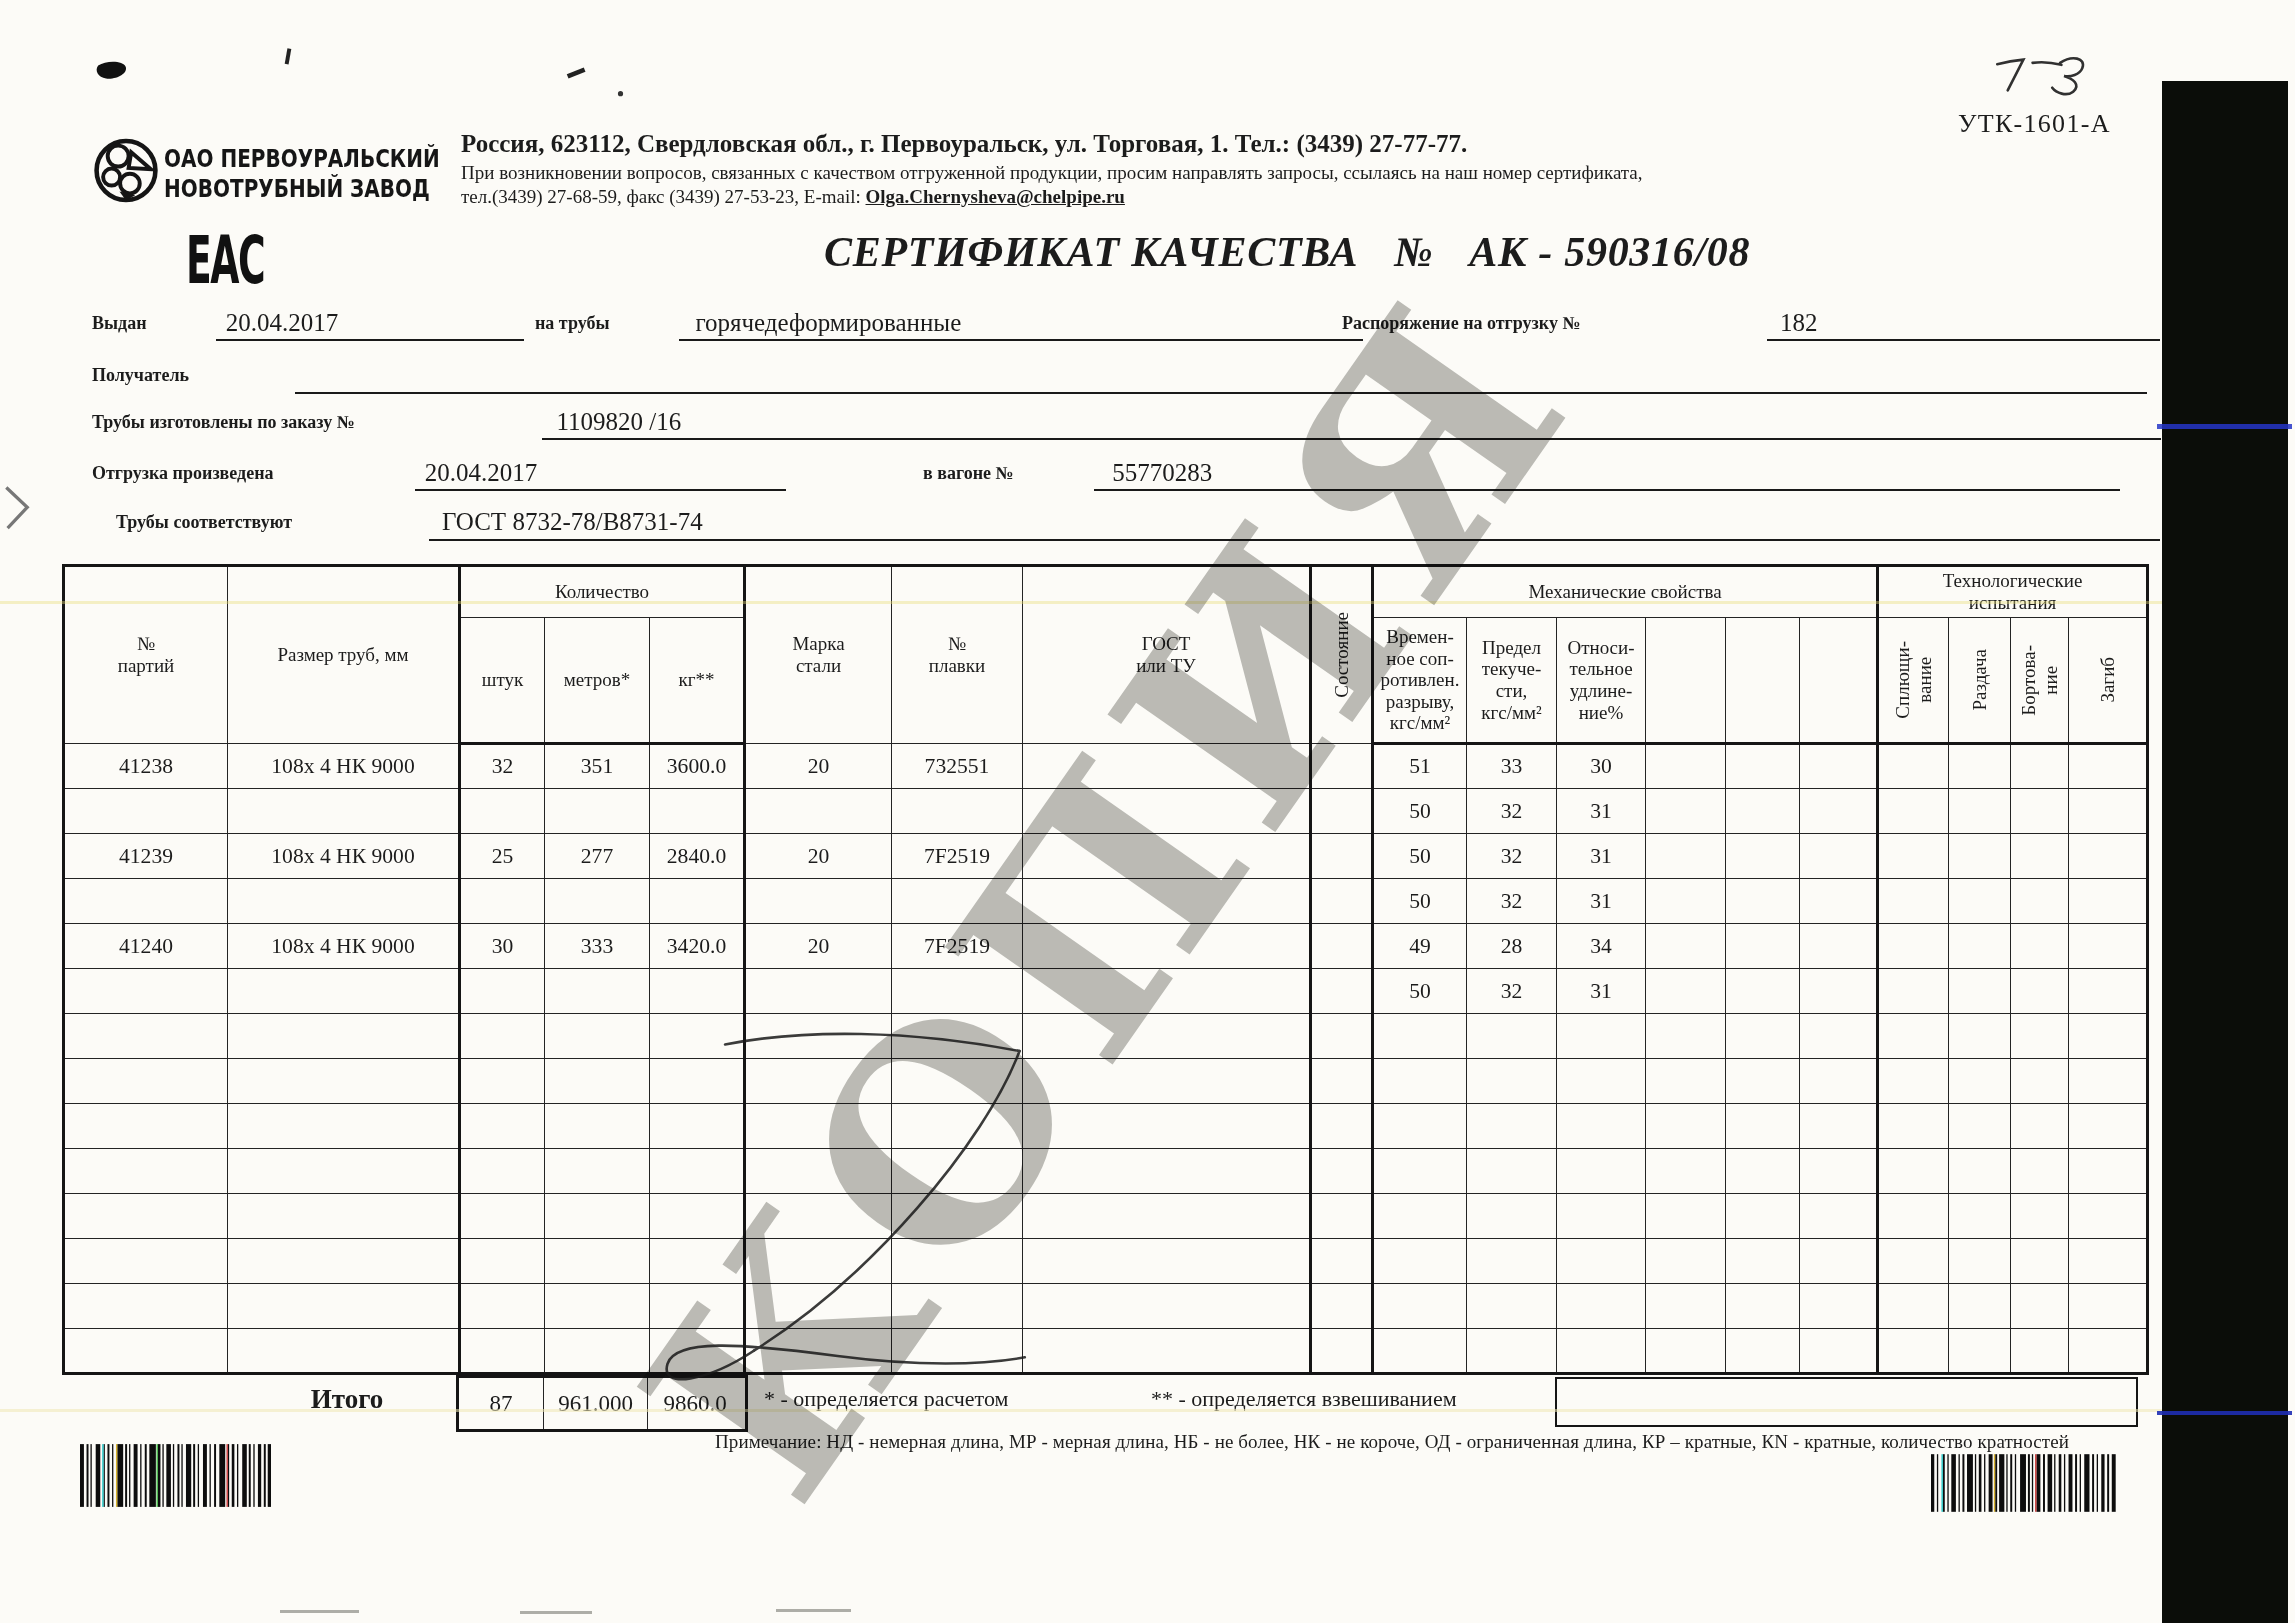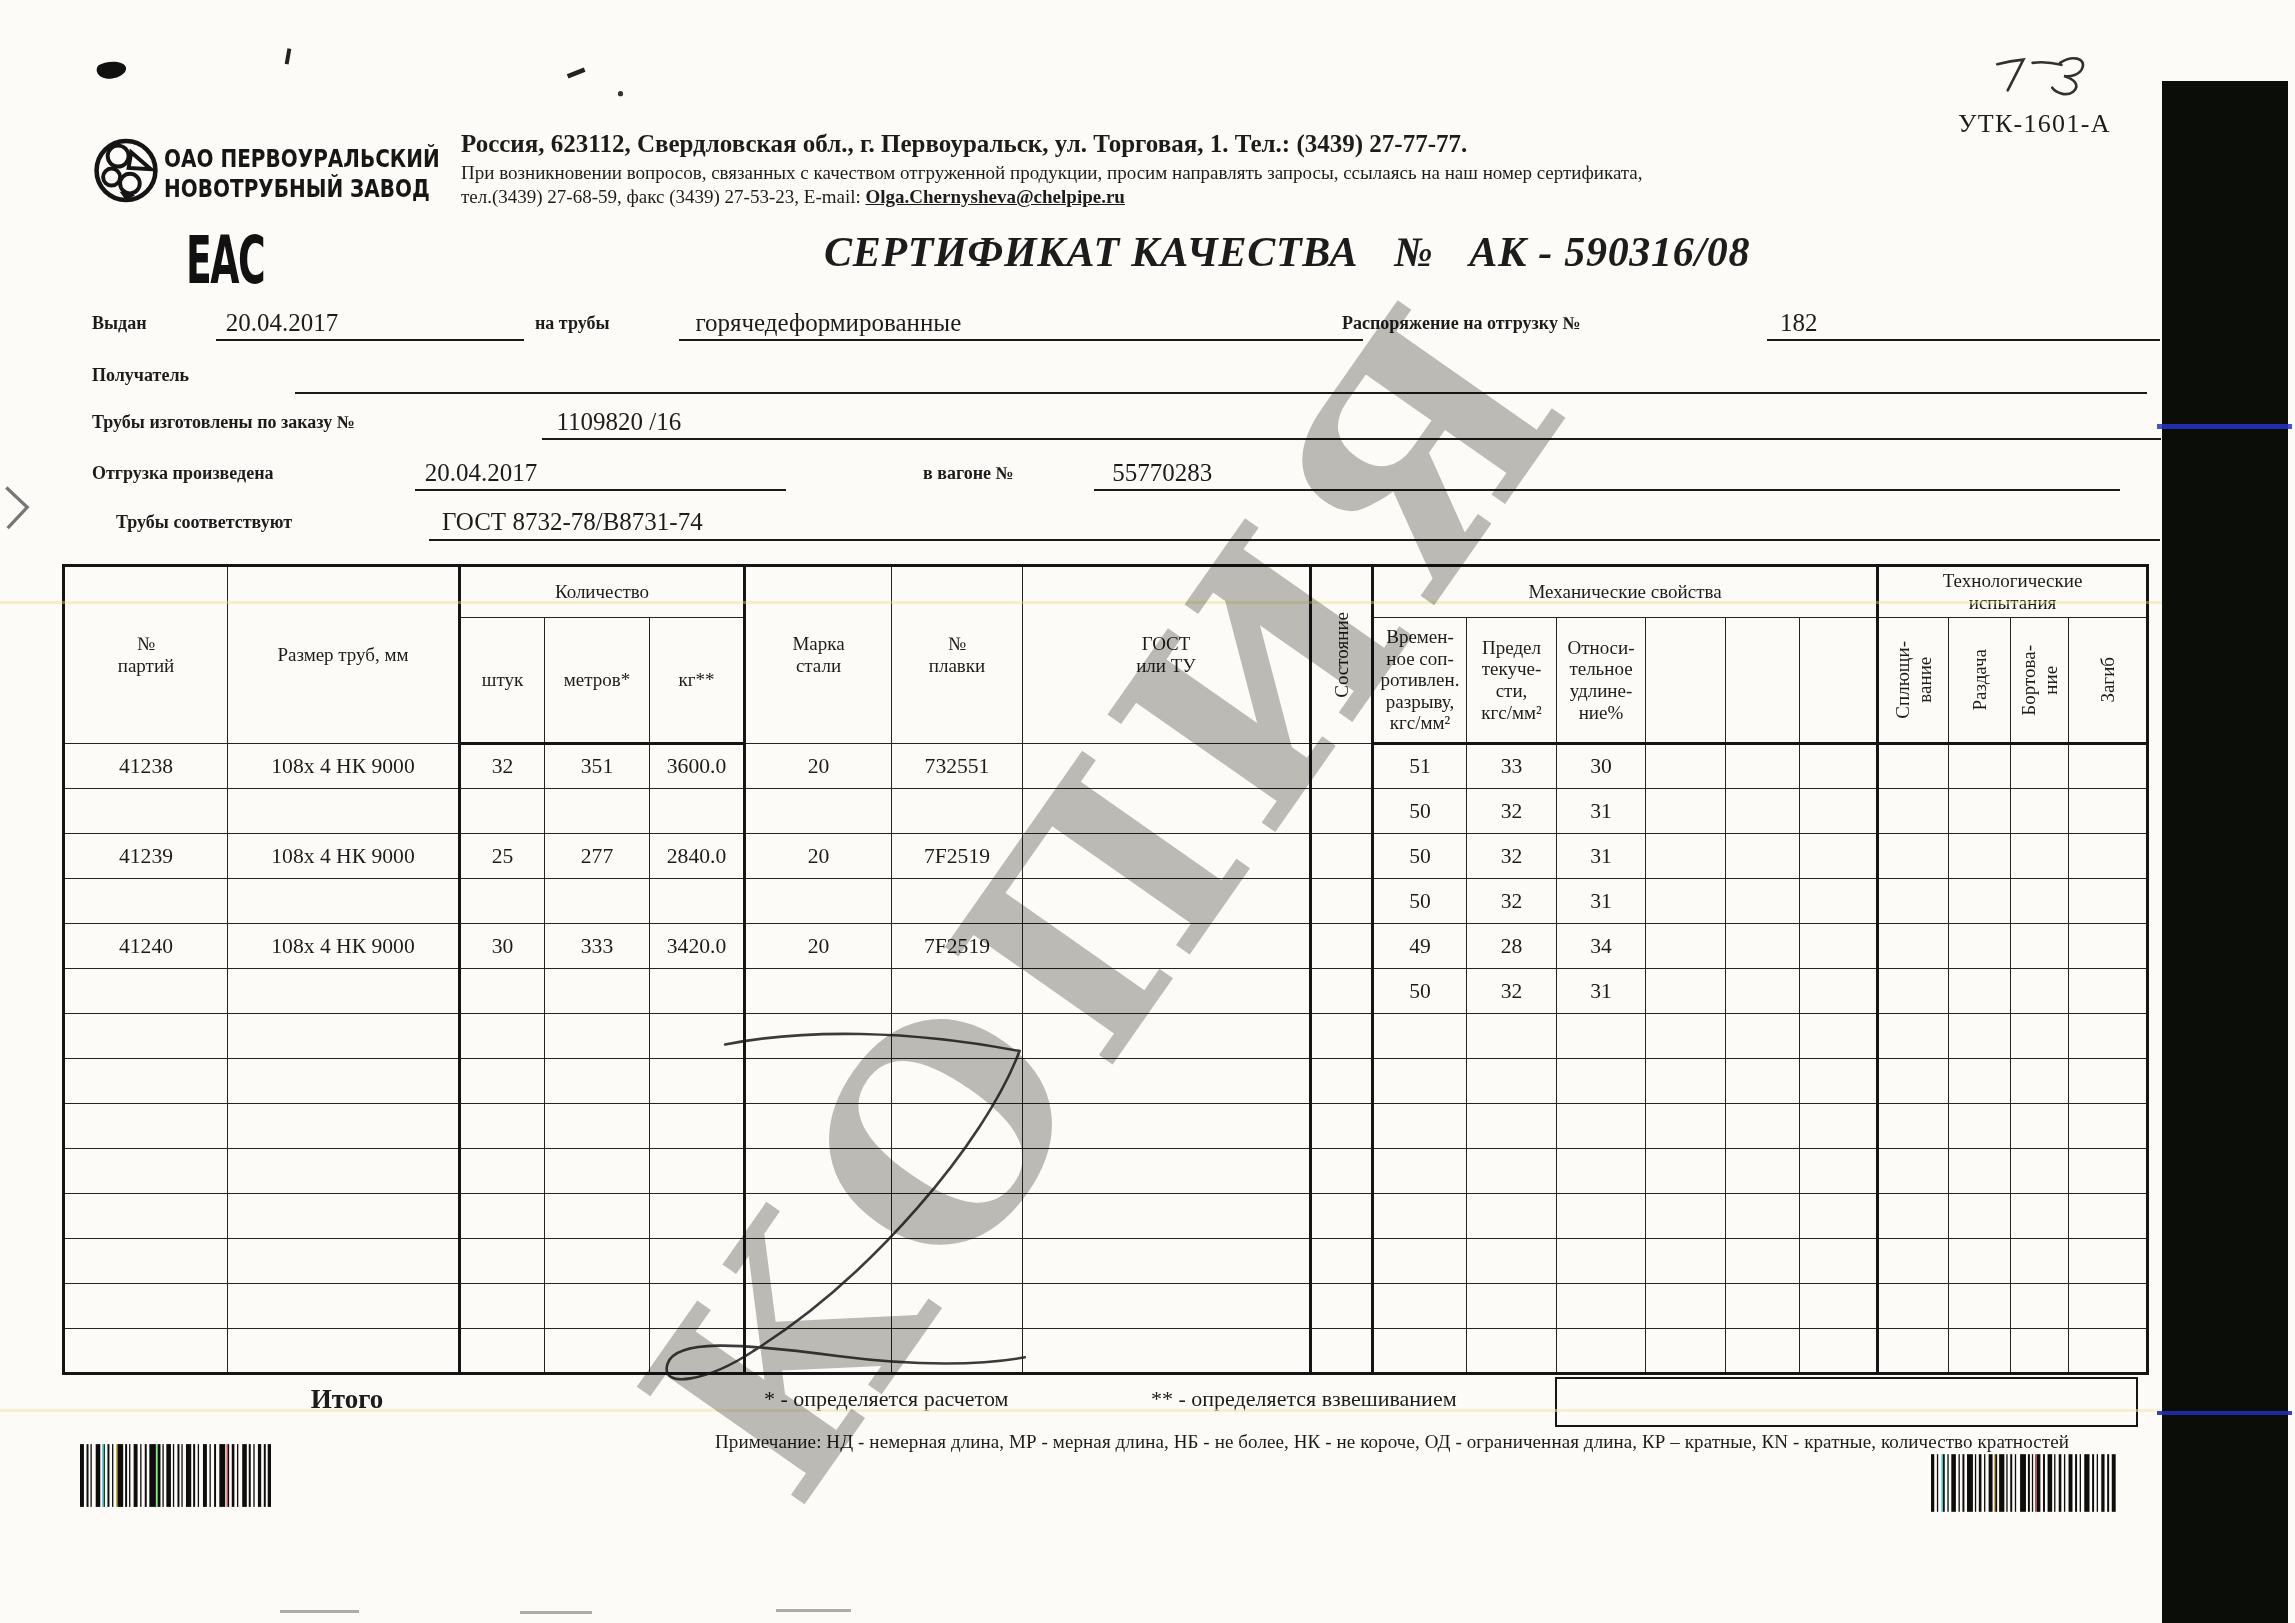--- a/index.html
+++ b/index.html
@@ -489,20 +489,25 @@
           <td></td>
           <td class="bl4"></td>
           <td></td>
           <td></td>
           <td></td>
         </tr>
       </tbody>
   </table>
 
   <div class="abs totals-label" style="left:249px;top:1384px;width:196px;text-align:center;">Итого</div>
+  <div class="totals-box">
+    <div class="tc" style="width:84px;">87</div>
+    <div class="tc" style="width:103px;">961.000</div>
+    <div class="tc" style="width:94px;">9860.0</div>
+  </div>
   <div class="abs footnote" style="left:764px;top:1386px;">*  - определяется расчетом</div>
   <div class="abs footnote" style="left:1151px;top:1386px;">** - определяется взвешиванием</div>
   <div class="empty-box"></div>
   <div class="abs note-line" style="left:675px;top:1431px;margin-left:40px;">Примечание: НД - немерная длина, МР - мерная длина, НБ - не более, НК - не короче, ОД - ограниченная длина, КР – кратные, КN - кратные, количество кратностей</div>
 
   <svg class="abs" style="left:80px;top:1444px;z-index:3;" width="191" height="63" viewBox="0 0 292 96">
     <g fill="#0d0d0d">
       <rect x="0" y="0" width="6" height="96"></rect>
         <rect x="10" y="0" width="3" height="96"></rect>
         <rect x="16" y="0" width="2" height="96"></rect>

